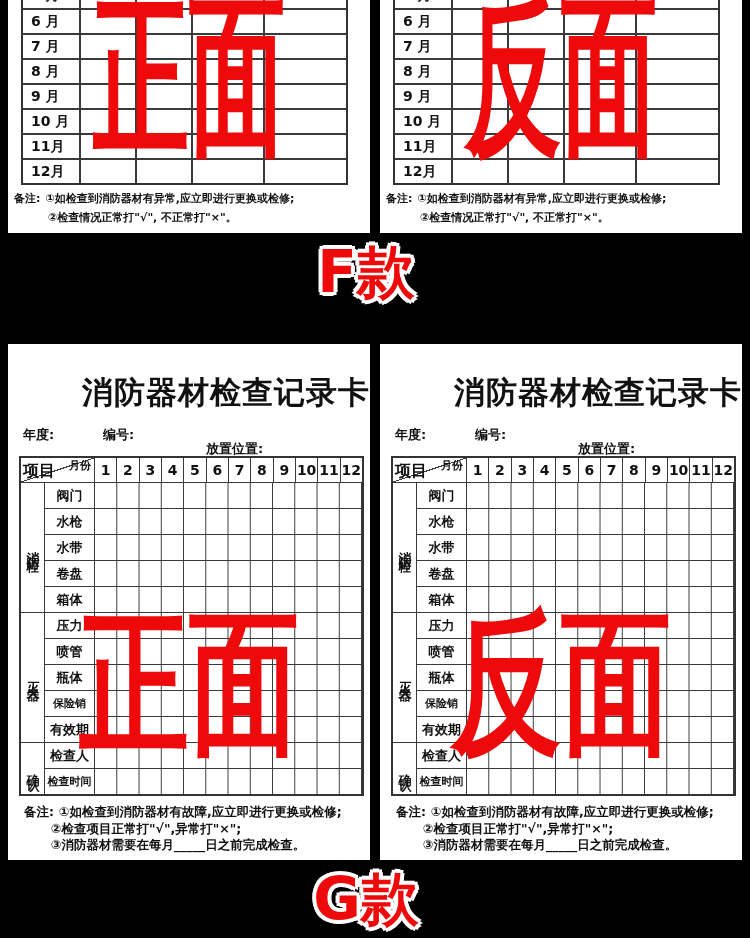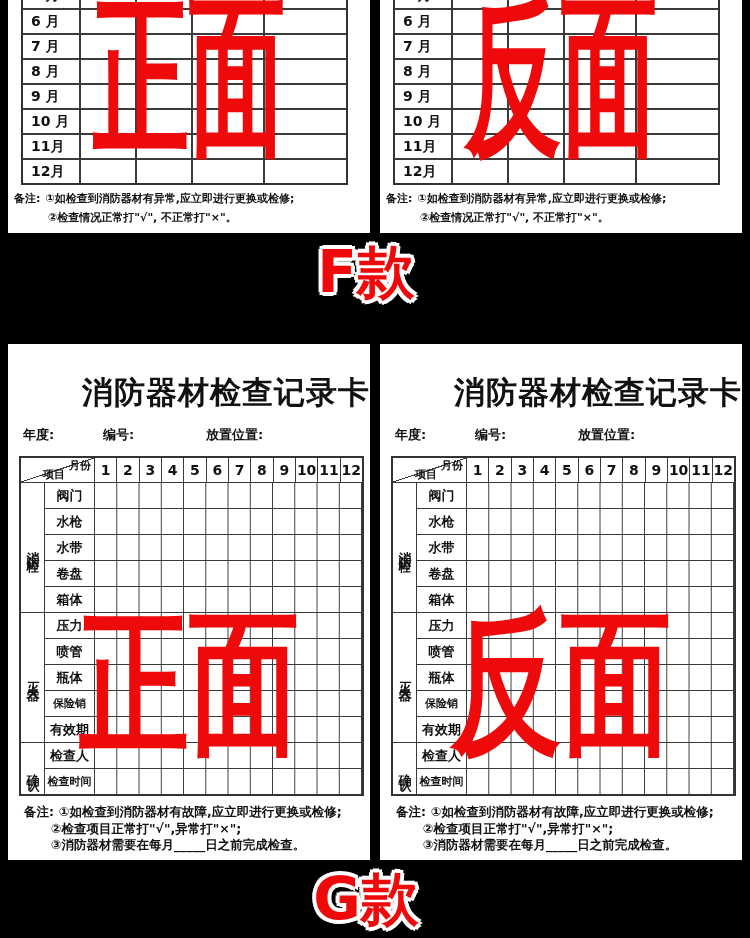--- a/index.html
+++ b/index.html
@@ -36,28 +36,28 @@
   .f-band { top:243px; }
   .g-band { top:870px; }
 
   
   .gcard { width:362px; height:516px; top:344px; }
   .g-front { left:8px; } .g-back { left:380px; }
   .gtitle { margin:30px 0 0 0; text-align:right; font-size:31px; line-height:36px;
             font-weight:bold; letter-spacing:1px; }
   .gfields { position:relative; height:20px; margin-top:16px; font-size:13px; font-weight:bold; }
   .gfield { position:absolute; top:0; }
-  .gf-year { left:15px; } .gf-number { left:95px; } .gf-location { left:198px; }
+  .gf-year { left:15px; } .gf-number { left:95px; } .gf-location { left:198px;margin-top:14px; }
   .gtable { position:relative; margin:10px 0 0 11px; width:345px; height:340px;
             box-sizing:border-box; border:2px solid #333; }
   .ghead { display:flex; height:25px; box-sizing:border-box; border-bottom:1px solid #3a3a3a; }
   .gcorner { width:74px; box-sizing:border-box; position:relative; border-right:1px solid #3a3a3a;
              background:linear-gradient(to bottom right, transparent 48.8%, #3a3a3a 48.8%, #3a3a3a 51.2%, transparent 51.2%); }
   .corner-top { position:absolute; top:0; right:3px; font-size:11px; font-weight:bold;margin-left:36px; }
-  .corner-bottom { position:absolute; bottom:0; left:2px; font-size:11px; font-weight:bold;margin-left:20px; }
+  .corner-bottom { position:absolute; bottom:0; left:2px; font-size:16px; font-weight:bold; }
   .gh { flex:1; border-right:1px solid #3a3a3a; box-sizing:border-box; display:flex;
         align-items:center; justify-content:center; font-size:14px; font-weight:bold; }
   .gh:last-child { border-right:none; }
   .gmain { display:flex; height:311px; }
   .ggroups { width:24px; box-sizing:border-box; border-right:1px solid #3a3a3a;
              display:flex; flex-direction:column; }
   .ggroup { display:flex; align-items:center; justify-content:center; box-sizing:border-box; }
   .g-a { flex:5; border-bottom:1px solid #3a3a3a; }
   .g-b { flex:5; border-bottom:1px solid #3a3a3a; }
   .g-c { flex:2; }

